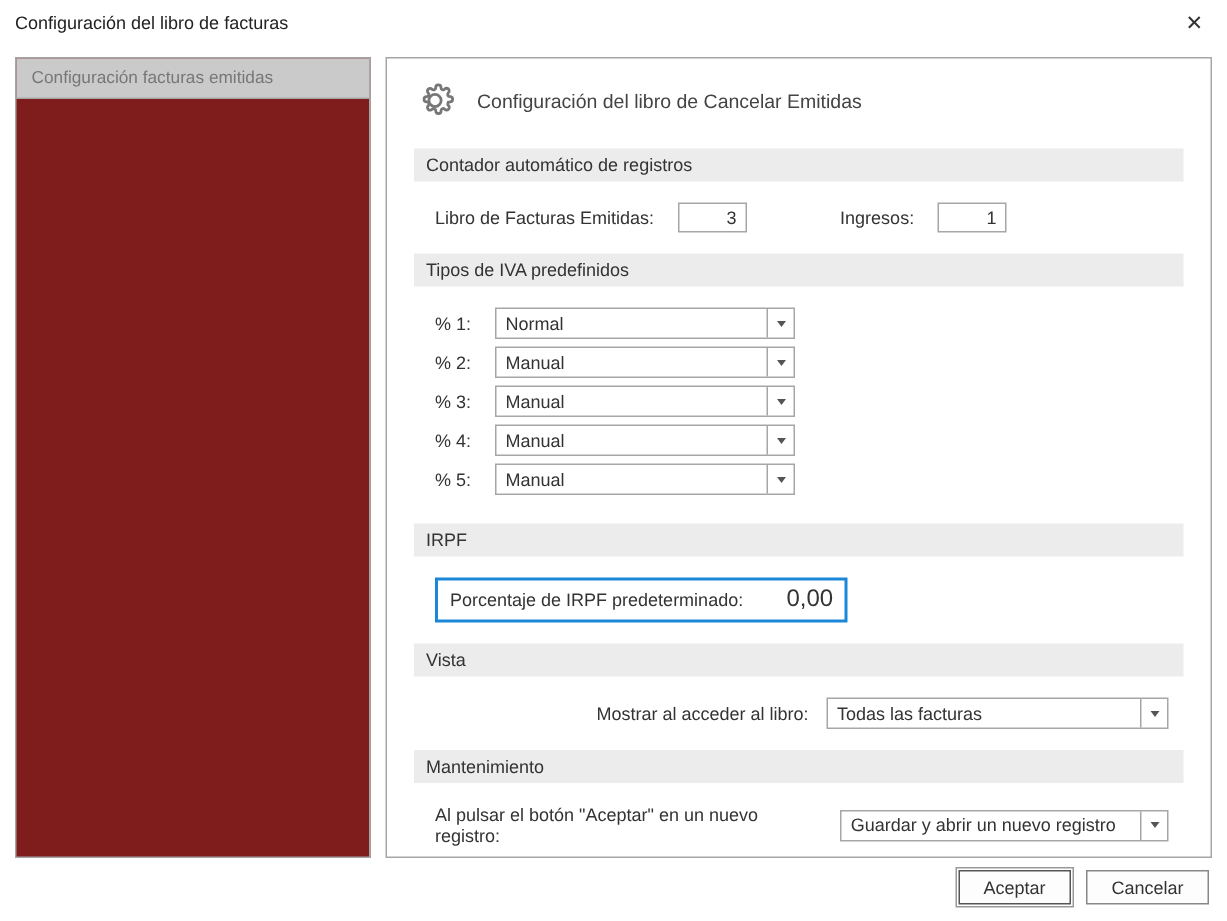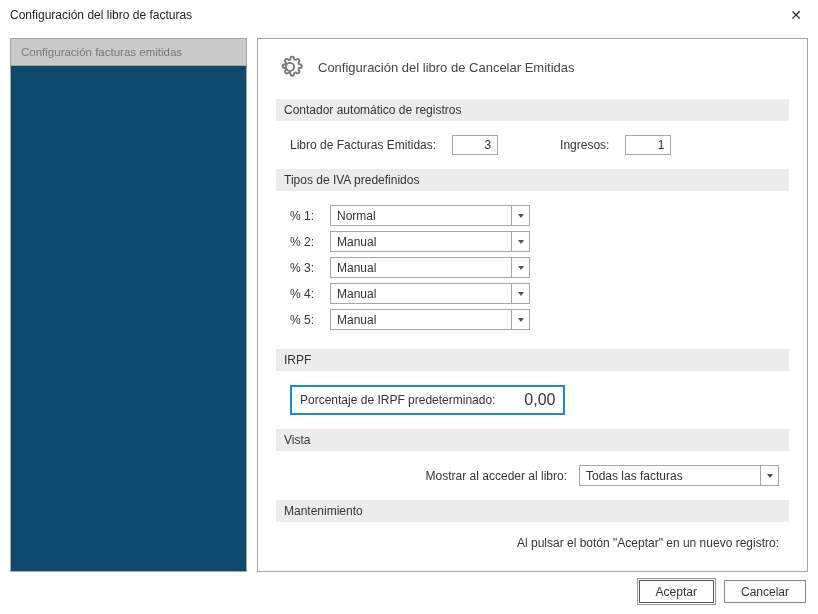--- a/index.html
+++ b/index.html
@@ -29,21 +29,21 @@
     line-height: 1;
   }
   .content {
     padding: 10px 10px 4px 10px;
     display: flex;
     gap: 10px;
   }
   .left-panel {
     width: 237px;
     border: 1px solid #a6a6a6;
-    background: #0c4a6e;
+    background: #7f1d1d;
   }
   .nav-item {
     background: #cacaca;
     color: #777;
     font-size: 11.5px;
     padding: 7px 10px;
     border-bottom: 1px solid #a6a6a6;
   }
   .right-panel {
     flex: 1;
@@ -270,31 +270,37 @@
     <div class="section-body">
       <div class="irpf-box">
         <span class="lbl">Porcentaje de IRPF predeterminado:</span>
         <span class="irpf-val">0,00</span>
       </div>
     </div>
 
     <div class="section-bar">Vista</div>
     <div class="section-body view-row">
       <span class="lbl">Mostrar al acceder al libro:</span>
-      <div class="select" style="width:200px">
+      <div class="select" style="width:228px">
         <span>Todas las facturas</span>
         <span class="arrow-btn">
             <span class="arrow-down"></span>
           </span>
       </div>
     </div>
 
     <div class="section-bar">Mantenimiento</div>
     <div class="section-body maint-row">
       <span class="lbl">Al pulsar el botón "Aceptar" en un nuevo registro:</span>
+      <div class="select" style="width:222px">
+        <span>Guardar y abrir un nuevo registro</span>
+        <span class="arrow-btn">
+            <span class="arrow-down"></span>
+          </span>
+      </div>
     </div>
 
   </div>
 </div>
 
 <div class="footer">
   <div class="btn default">Aceptar</div>
   <div class="btn">Cancelar</div>
 </div>
 

